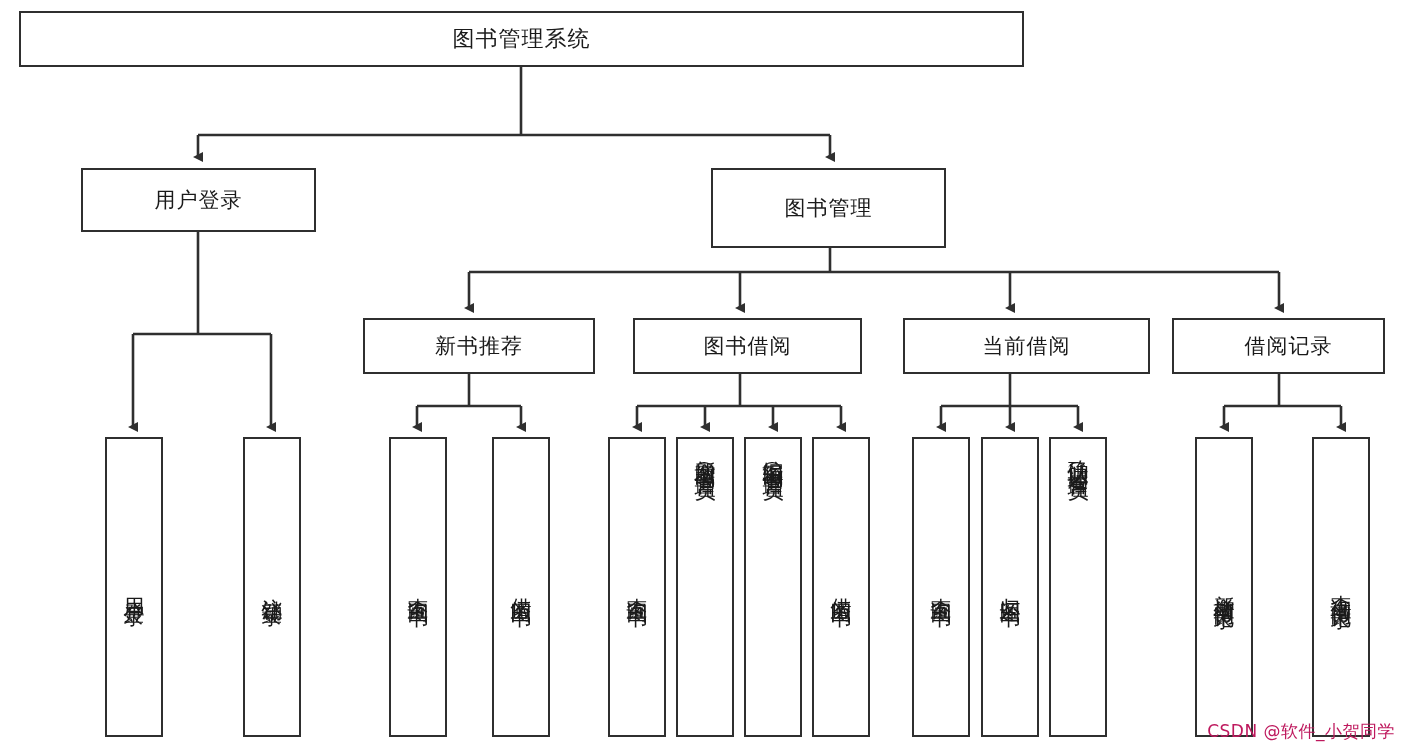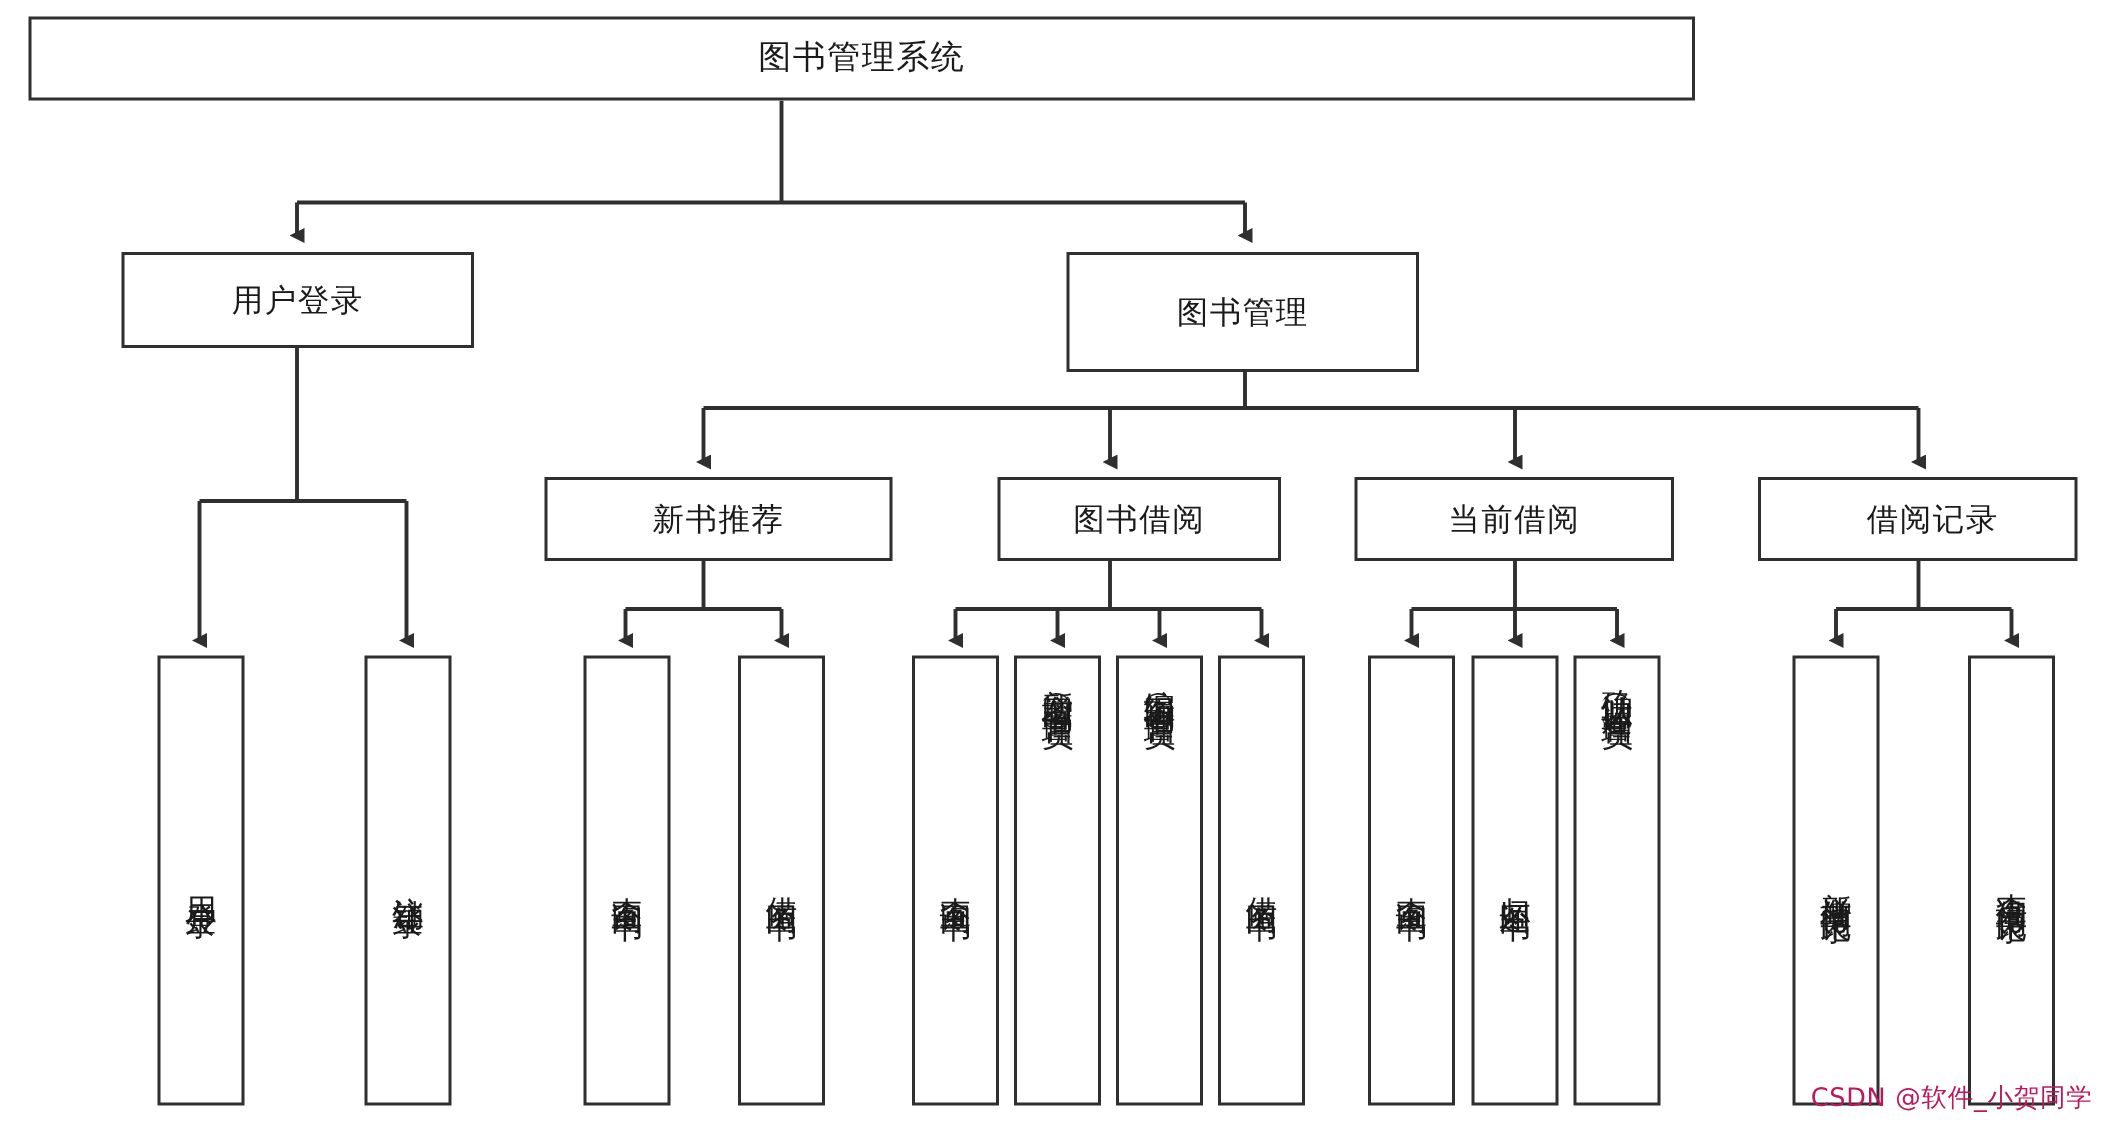--- a/index.html
+++ b/index.html
@@ -130,41 +130,41 @@
       <path d="M1010,406 L1010,427" marker-end="url(#arrowhead)"></path>
       <path d="M1078,406 L1078,427" marker-end="url(#arrowhead)"></path>
 
       <path d="M1279,374 L1279,406"></path>
       <path d="M1224,406 L1341,406"></path>
       <path d="M1224,406 L1224,427" marker-end="url(#arrowhead)"></path>
       <path d="M1341,406 L1341,427" marker-end="url(#arrowhead)"></path>
     </g>
   </svg>
 
-  <div class="node horiz root" style="left:19px; top:11px; width:1111px; height:56px;">
+  <div class="node horiz root" style="left:19px; top:11px; width:1005px; height:56px;">
     <span class="node-label">图书管理系统</span>
   </div>
 
   <div class="node horiz" style="left:81px; top:168px; width:235px; height:64px;">
     <span class="node-label">用户登录</span>
   </div>
 
   <div class="node horiz" style="left:711px; top:168px; width:235px; height:80px;">
     <span class="node-label">图书管理</span>
   </div>
 
   <div class="node horiz" style="left:363px; top:318px; width:232px; height:56px;">
     <span class="node-label">新书推荐</span>
   </div>
 
-  <div class="node horiz" style="left:633px; top:318px; width:189px; height:56px;margin-left:32px;">
+  <div class="node horiz" style="left:633px; top:318px; width:229px; height:56px;">
     <span class="node-label">图书借阅</span>
   </div>
 
-  <div class="node horiz" style="left:903px; top:318px; width:213px; height:56px;">
+  <div class="node horiz" style="left:903px; top:318px; width:247px; height:56px;">
     <span class="node-label">当前借阅</span>
   </div>
 
   <div class="node horiz" style="left:1172px; top:318px; width:213px; height:56px;padding-left:20px;">
     <span class="node-label">借阅记录</span>
   </div>
 
   <div class="node vert center" style="left:105px; top:437px; width:58px; height:300px;">
     <span class="node-label">用户登录</span>
   </div>

